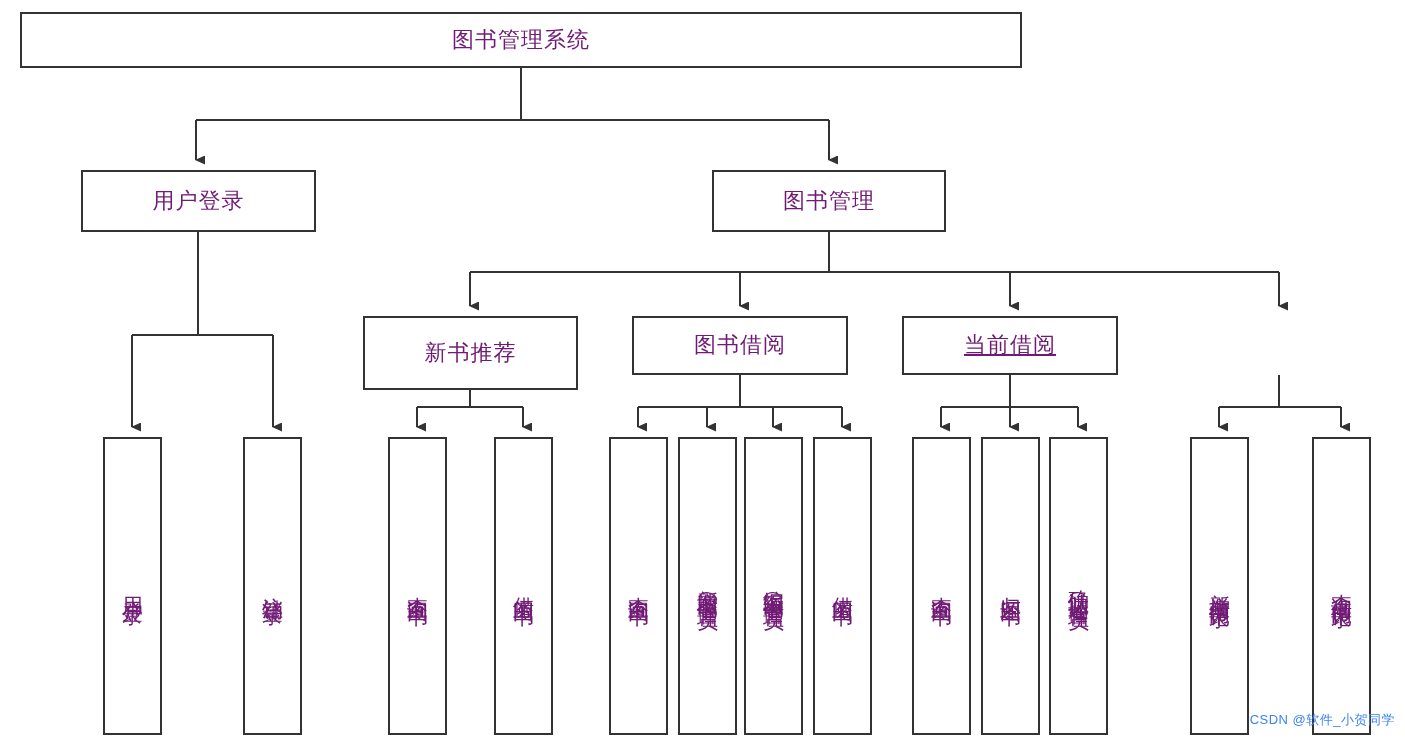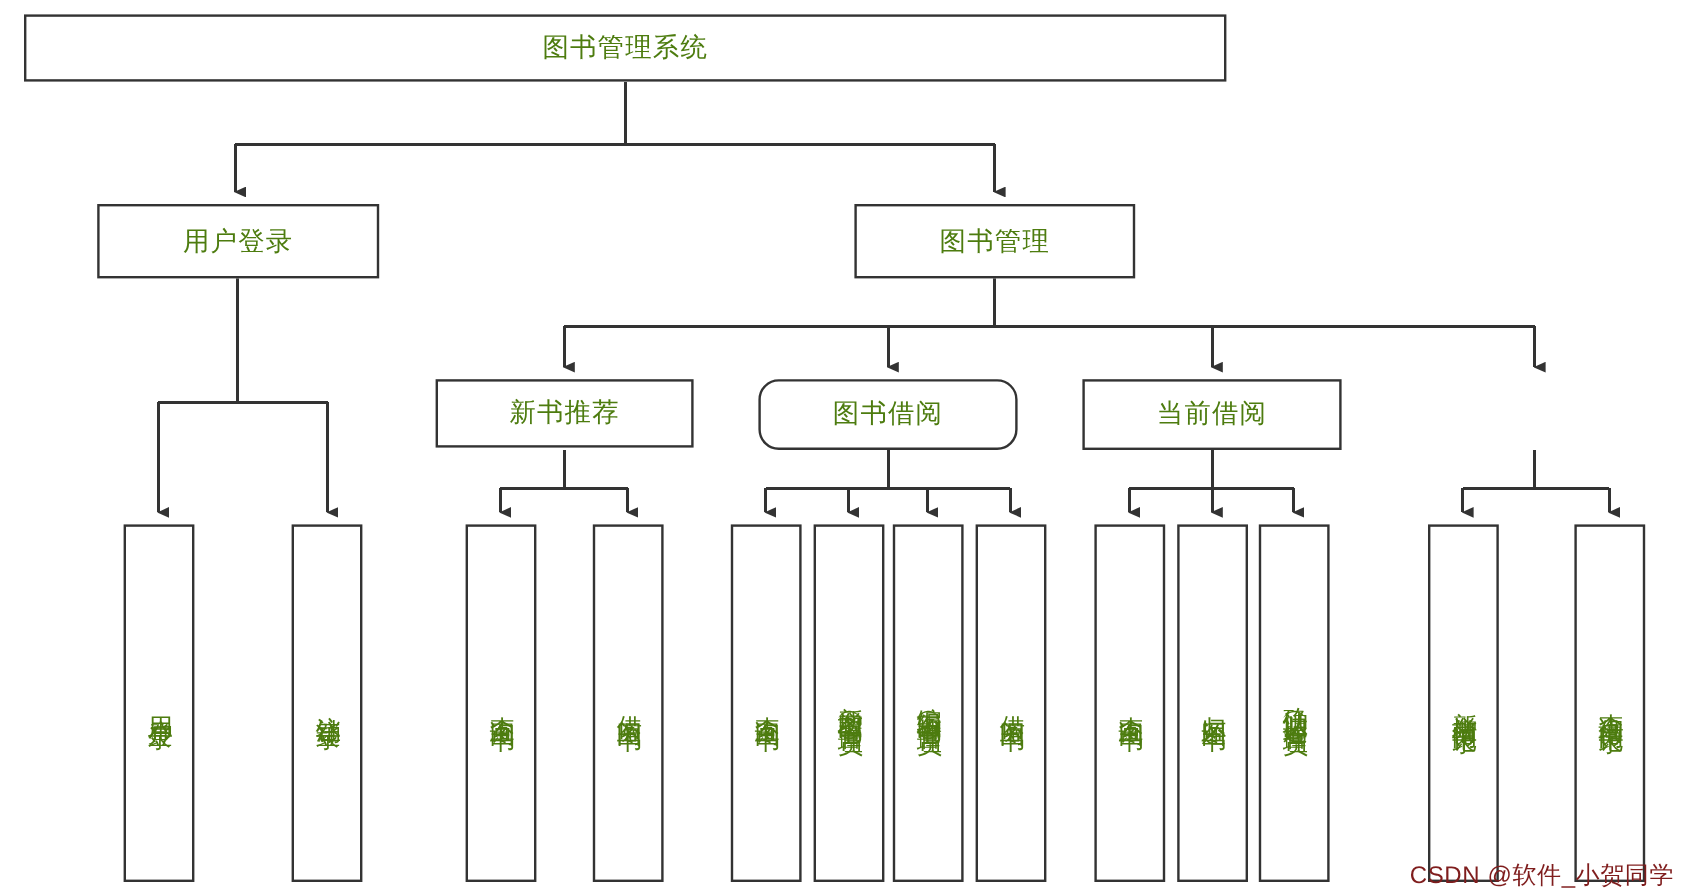--- a/index.html
+++ b/index.html
@@ -27,21 +27,21 @@
     pointer-events: none;
   }
   .node {
     position: absolute;
     box-sizing: border-box;
     background: #ffffff;
     border: 2px solid #333333;
     display: flex;
     align-items: center;
     justify-content: center;
-    color: #4d7c0f;
+    color: #701a75;
     z-index: 2;
   }
   .node.horizontal {
     font-size: 22px;
     letter-spacing: 1px;
     line-height: 1.2;
   }
   .node.vertical {
     writing-mode: vertical-rl;
     text-orientation: upright;
@@ -53,23 +53,23 @@
   }
   .node.vertical .vtext {
     writing-mode: vertical-rl;
     text-orientation: upright;
     display: block;
     white-space: nowrap;
   }
   .watermark {
     position: absolute;
     right: 10px;
-    bottom: 4px;
-    font-size: 20px;
-    color: #7f1d1d;
+    bottom: 18px;
+    font-size: 13px;
+    color: #3b82f6;
     letter-spacing: 0.5px;
     z-index: 5;
     white-space: nowrap;
   }
 </style>
 </head>
 <body>
 
 <div id="canvas">
 
@@ -131,29 +131,29 @@
   </div>
 
   <div class="node horizontal" style="left:81px; top:170px; width:235px; height:62px;">
     <span>用户登录</span>
   </div>
 
   <div class="node horizontal" style="left:712px; top:170px; width:234px; height:62px;align-items:center;">
     <span>图书管理</span>
   </div>
 
-  <div class="node horizontal" style="left:363px; top:316px; width:215px; height:57px;">
+  <div class="node horizontal" style="left:363px; top:316px; width:215px; height:74px;">
     <span>新书推荐</span>
   </div>
 
-  <div class="node horizontal" style="left:632px; top:316px; width:216px; height:59px;border-radius:17px;">
+  <div class="node horizontal" style="left:632px; top:316px; width:216px; height:59px;">
     <span>图书借阅</span>
   </div>
 
-  <div class="node horizontal" style="left:902px; top:316px; width:216px; height:59px;">
+  <div class="node horizontal" style="left:902px; top:316px; width:216px; height:59px;text-decoration:underline;">
     <span>当前借阅</span>
   </div>
 
 
   <div class="node vertical" style="left:103px; top:437px; width:59px; height:298px;">
     <span class="vtext">用户登录</span>
   </div>
 
   <div class="node vertical" style="left:243px; top:437px; width:59px; height:298px;">
     <span class="vtext">注销登录</span>

